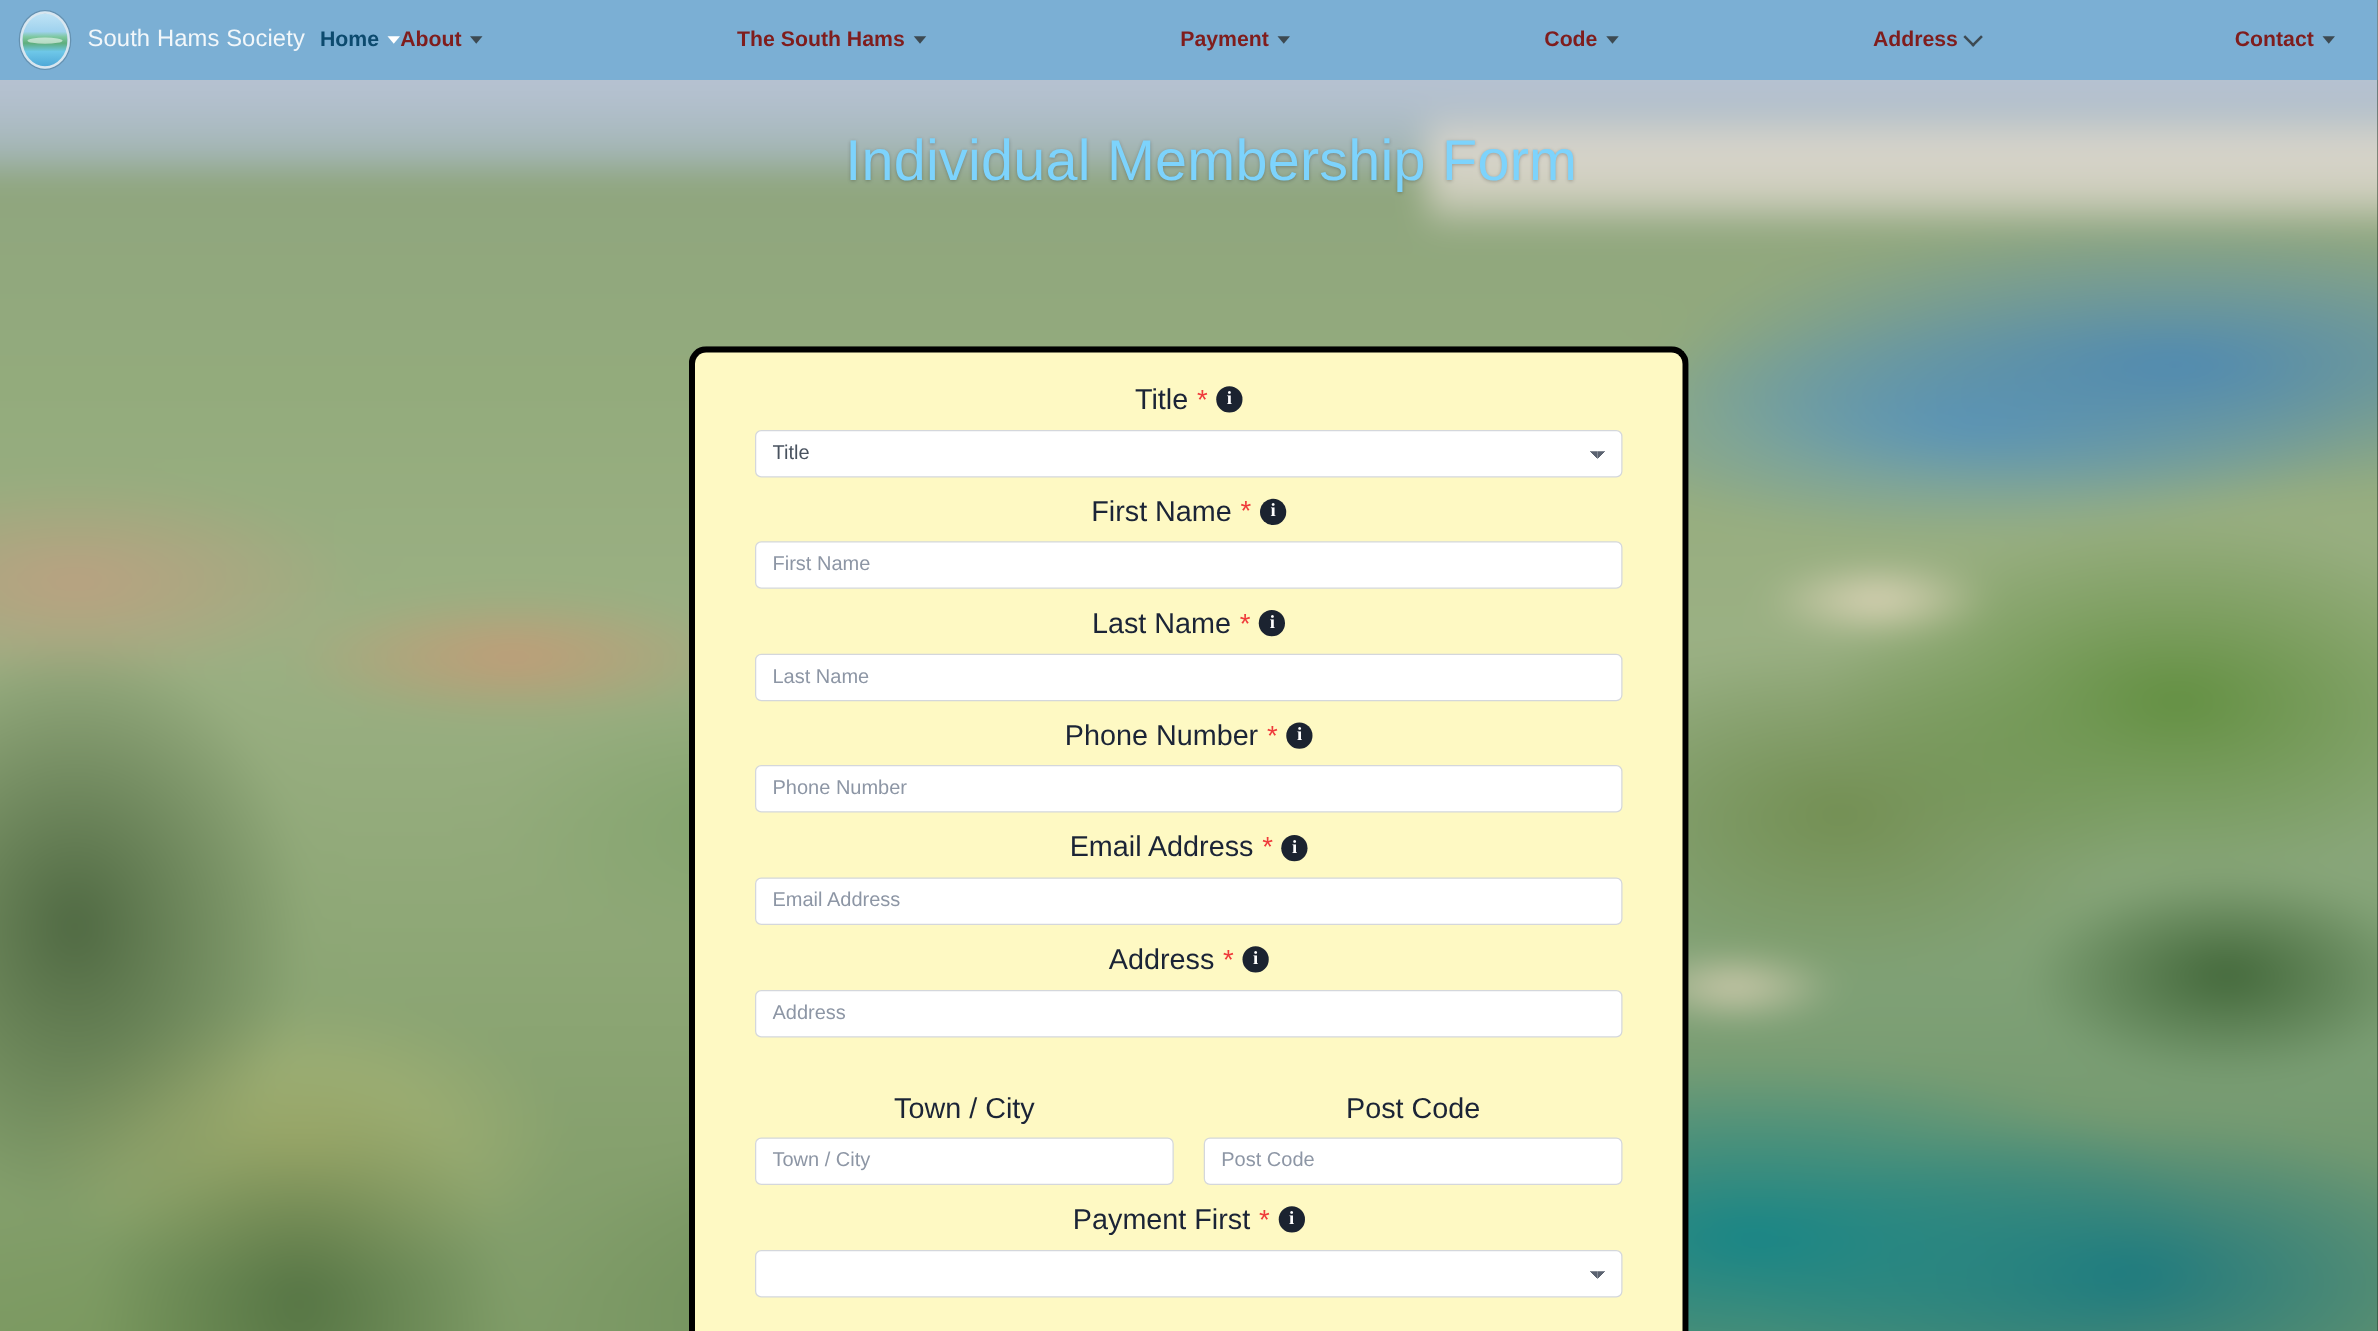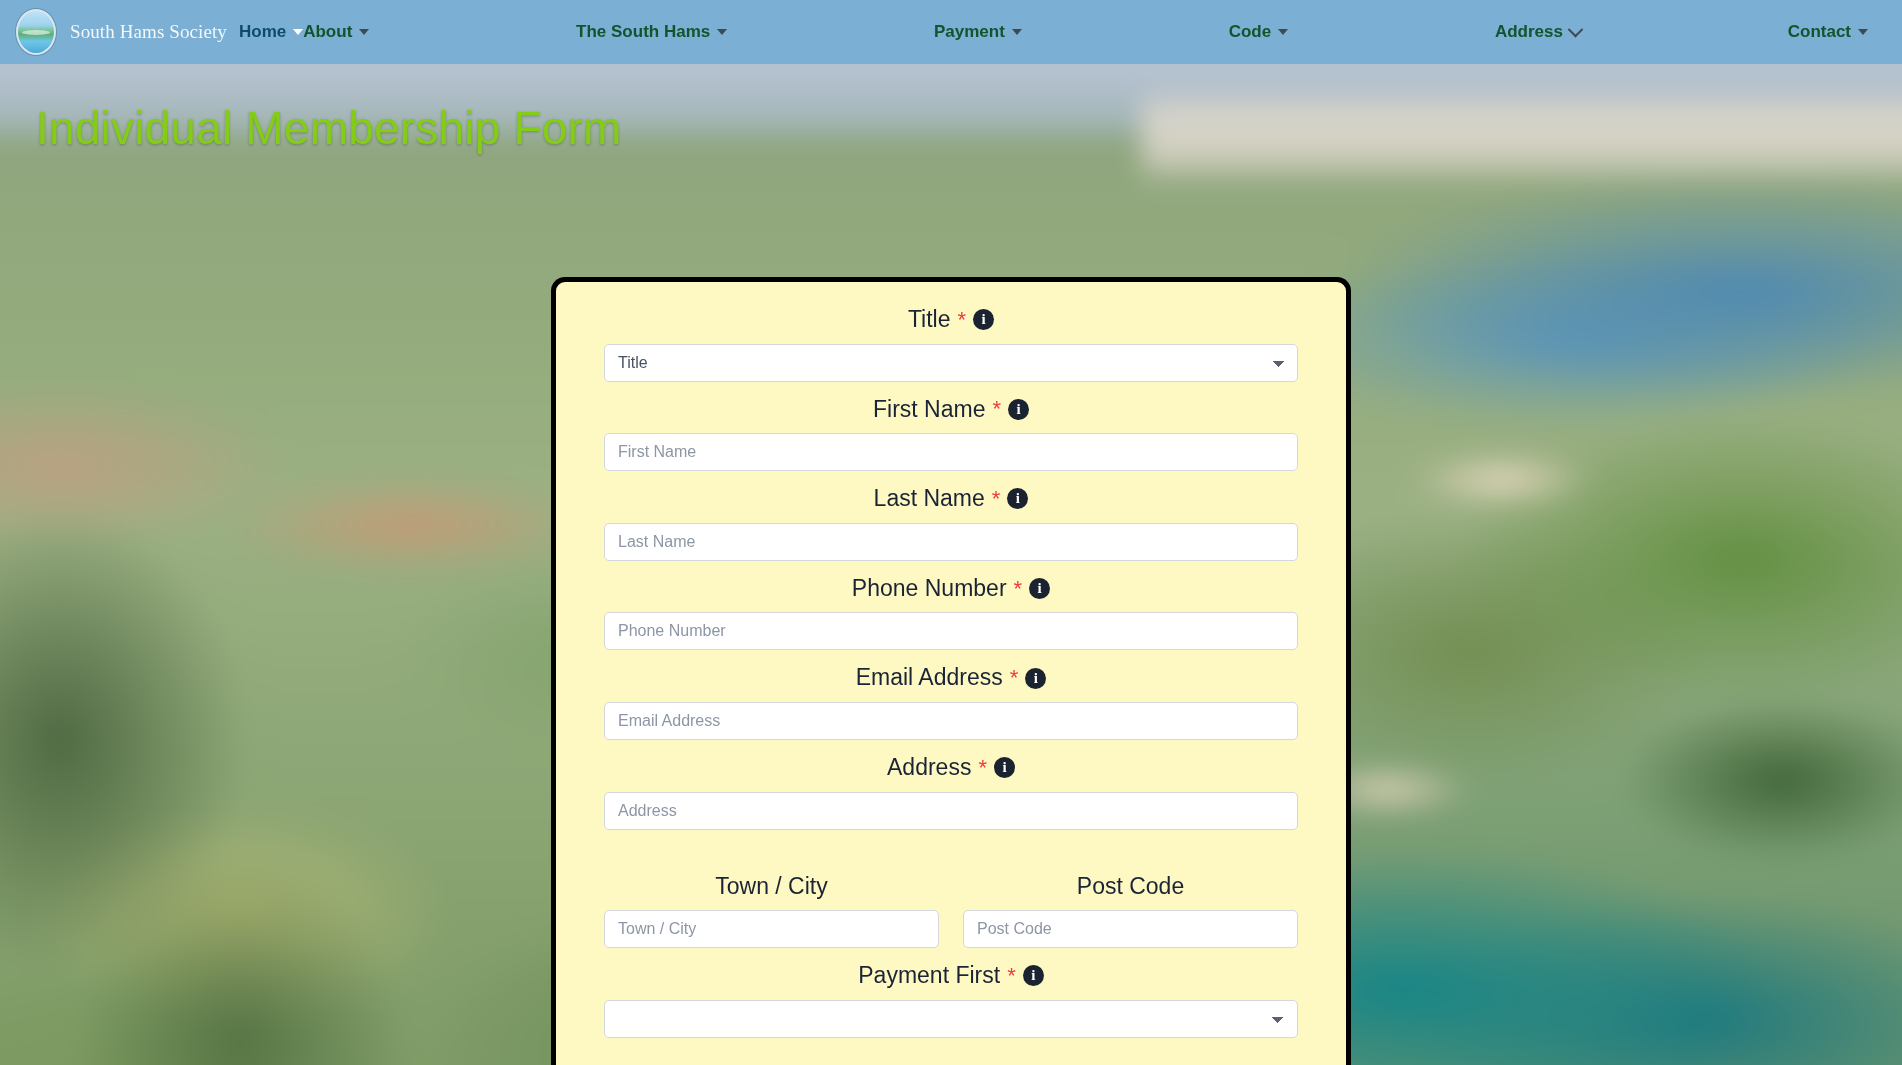--- a/index.html
+++ b/index.html
@@ -92,21 +92,20 @@
     display: flex;
     align-items: center;
     padding: 0 34px 0 16px;
     width: 100%;
   }
   .brand-group {
     display: flex;
     align-items: center;
     gap: 14px;
     flex: 0 0 auto;
-    font-family: Liberation Serif, serif;
   }
   .logo {
     width: 40px; height: 46px;
     border-radius: 50%;
     border: 2px solid #d8e6ef;
     background:
       linear-gradient(180deg,#bfe3f5 0%, #9fd2ee 34%, #7ec8a0 44%, #5fae7c 56%, #6ec7e8 72%, #4fa9d8 100%);
     box-shadow: 0 0 0 1px rgba(60,90,110,.35);
     overflow: hidden;
     position: relative;
@@ -121,21 +120,21 @@
     border-radius: 50%;
   }
   .brand-text {
     color: #f2f7fa;
     font-size: 19px;
     font-weight: 400;
     white-space: nowrap;
     letter-spacing: .1px;
   }
   .nav-item {
-    color: #14532d;
+    color: #7f1d1d;
     font-size: 17px;
     font-weight: 700;
     display: flex;
     align-items: center;
     gap: 7px;
     white-space: nowrap;
     cursor: pointer;
   }
   .nav-item.home {
     margin-left: 12px;
@@ -156,22 +155,22 @@
     border-right: 2px solid #3d4a52;
     border-bottom: 2px solid #3d4a52;
     transform: rotate(45deg) translate(-2px,-2px);
     display: inline-block;
   }
 
   
   .page-title {
     position: relative;
     z-index: 5;
-    text-align: left;
-    color: #84cc16;
+    text-align: center;
+    color: #7dd3fc;
     font-size: 46px;
     font-weight: 400;
     margin-top: 37px;
     text-shadow: 0 1px 3px rgba(0,0,0,.25);
     letter-spacing: .2px;
     padding-left: 36px;
   }
 
   
   .card {

